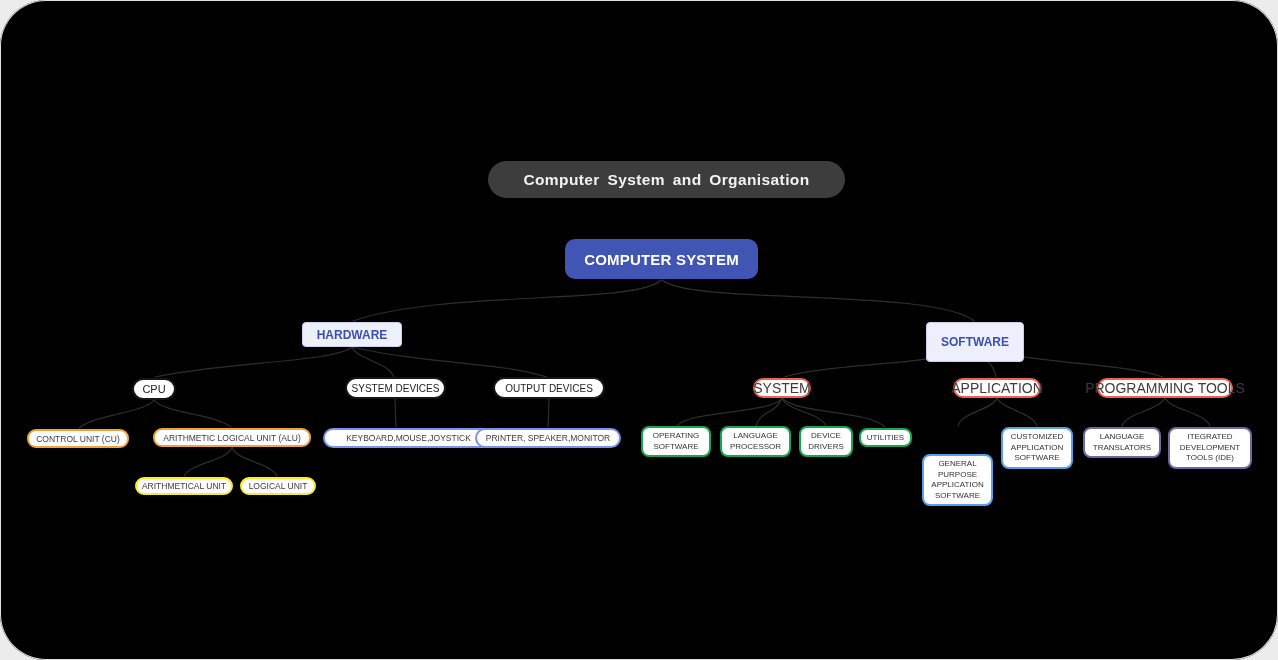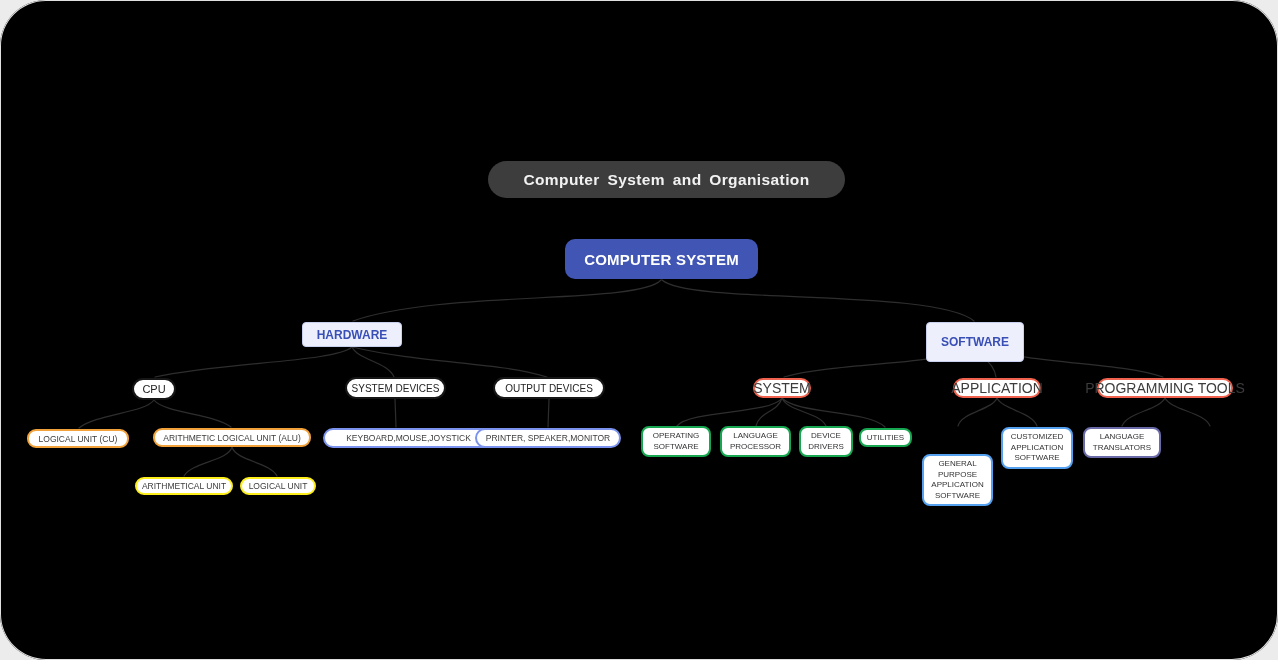--- a/index.html
+++ b/index.html
@@ -96,21 +96,21 @@
 
   <div class="node root" style="left:565px;top:239px;width:193px;height:40px;">COMPUTER SYSTEM</div>
 
   <div class="node lvl1" style="left:302px;top:322px;width:100px;height:25px;">HARDWARE</div>
   <div class="node lvl1" style="left:926px;top:322px;width:98px;height:40px;">SOFTWARE</div>
 
   <div class="node black-pill cpu" style="left:132px;top:378px;width:44px;height:22px;">CPU</div>
   <div class="node black-pill" style="left:345px;top:377px;width:101px;height:22px;">SYSTEM DEVICES</div>
   <div class="node black-pill" style="left:493px;top:377px;width:112px;height:22px;">OUTPUT DEVICES</div>
 
-  <div class="node orange-pill" style="left:27px;top:429px;width:102px;height:19px;">LOGICAL UNIT (CU)</div>
+  <div class="node orange-pill" style="left:27px;top:429px;width:102px;height:19px;">CONTROL UNIT (CU)</div>
   <div class="node orange-pill" style="left:153px;top:428px;width:158px;height:19px;">ARITHMETIC LOGICAL UNIT (ALU)</div>
 
   <div class="node yellow-pill" style="left:135px;top:477px;width:98px;height:18px;">ARITHMETICAL UNIT</div>
   <div class="node yellow-pill" style="left:240px;top:477px;width:76px;height:18px;">LOGICAL UNIT</div>
 
   <div class="node peri-pill" style="left:323px;top:428px;width:171px;height:20px;">KEYBOARD,MOUSE,JOYSTICK</div>
   <div class="node peri-pill" style="left:475px;top:428px;width:146px;height:20px;">PRINTER, SPEAKER,MONITOR</div>
 
   <div class="node coral-pill" style="left:753px;top:378px;width:58px;height:20px;">SYSTEM</div>
   <div class="node coral-pill" style="left:953px;top:378px;width:88px;height:20px;">APPLICATION</div>
@@ -118,14 +118,15 @@
 
   <div class="node green-box multi" style="left:641px;top:426px;width:70px;min-height:27px;">OPERATING SOFTWARE</div>
   <div class="node green-box multi" style="left:720px;top:426px;width:71px;min-height:27px;">LANGUAGE PROCESSOR</div>
   <div class="node green-box multi" style="left:799px;top:426px;width:54px;min-height:27px;">DEVICE DRIVERS</div>
   <div class="node green-box single-sm" style="left:859px;top:428px;width:53px;height:19px;">UTILITIES</div>
 
   <div class="node blue-box multi" style="left:922px;top:427px;width:71px;min-height:50px;margin-top:27px;">GENERAL PURPOSE APPLICATION SOFTWARE</div>
   <div class="node blue-box multi" style="left:1001px;top:427px;width:72px;min-height:40px;">CUSTOMIZED APPLICATION SOFTWARE</div>
 
   <div class="node indigo-box multi" style="left:1083px;top:427px;width:78px;min-height:29px;">LANGUAGE TRANSLATORS</div>
+  <div class="node indigo-box multi" style="left:1168px;top:427px;width:84px;min-height:40px;">ITEGRATED DEVELOPMENT TOOLS (IDE)</div>
 
 </div>
 
 </body></html>

